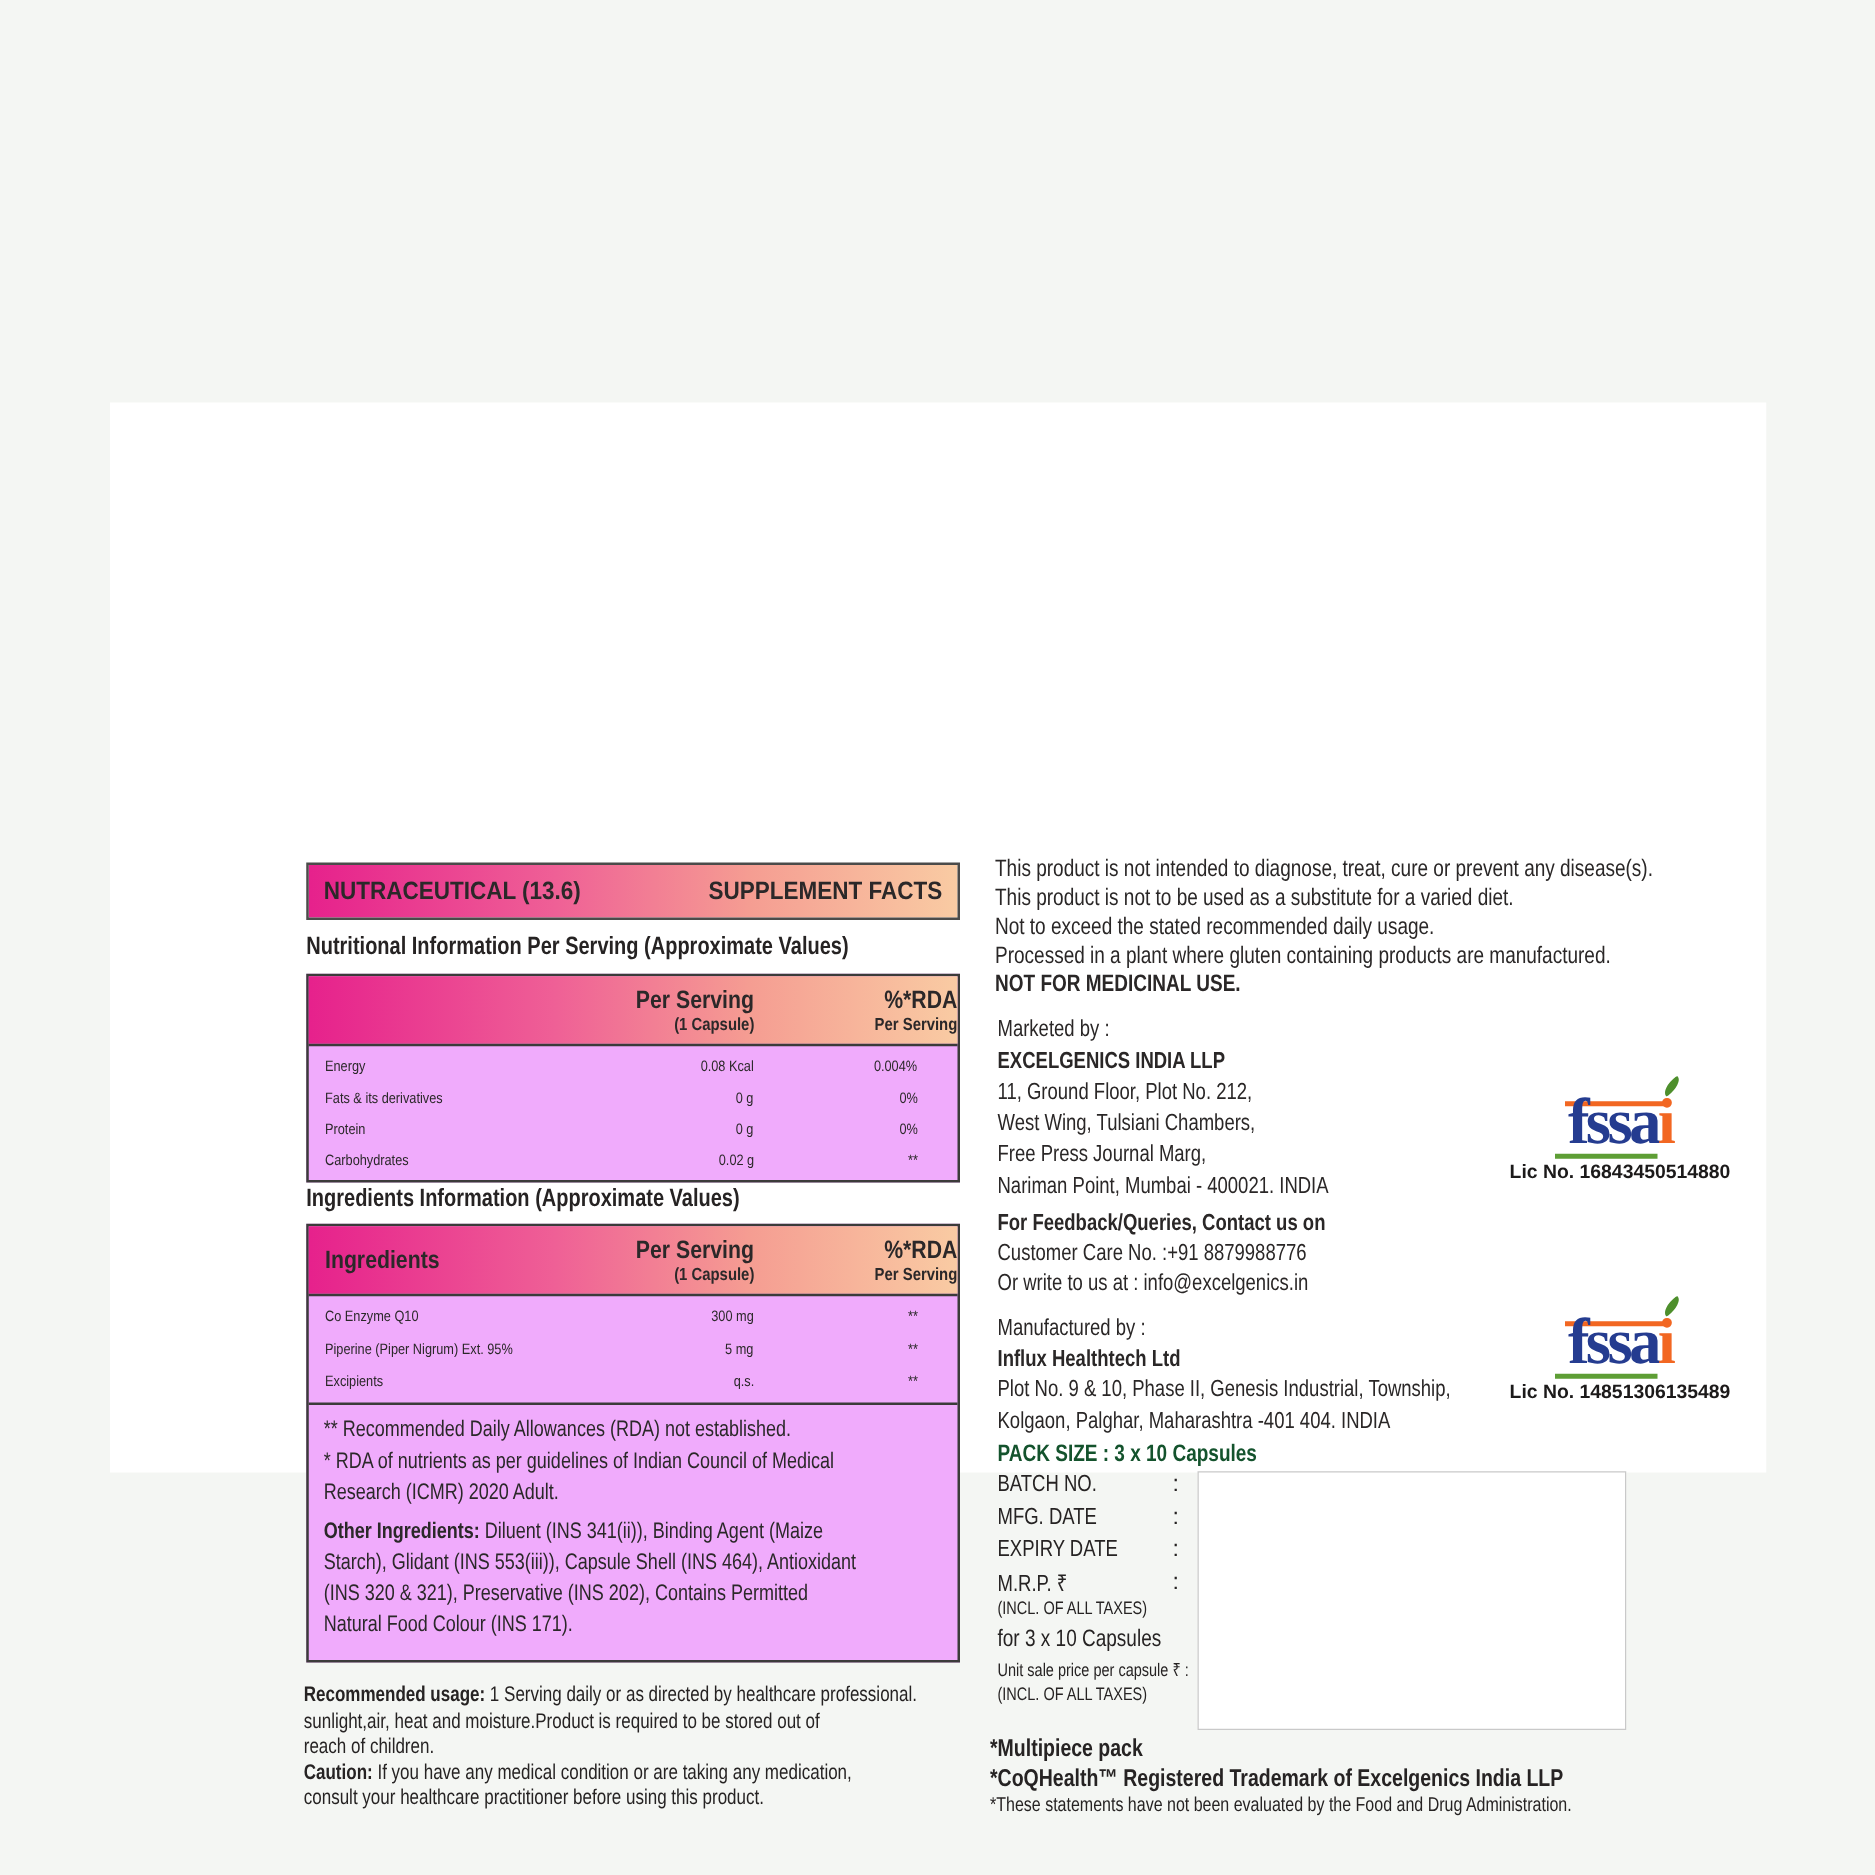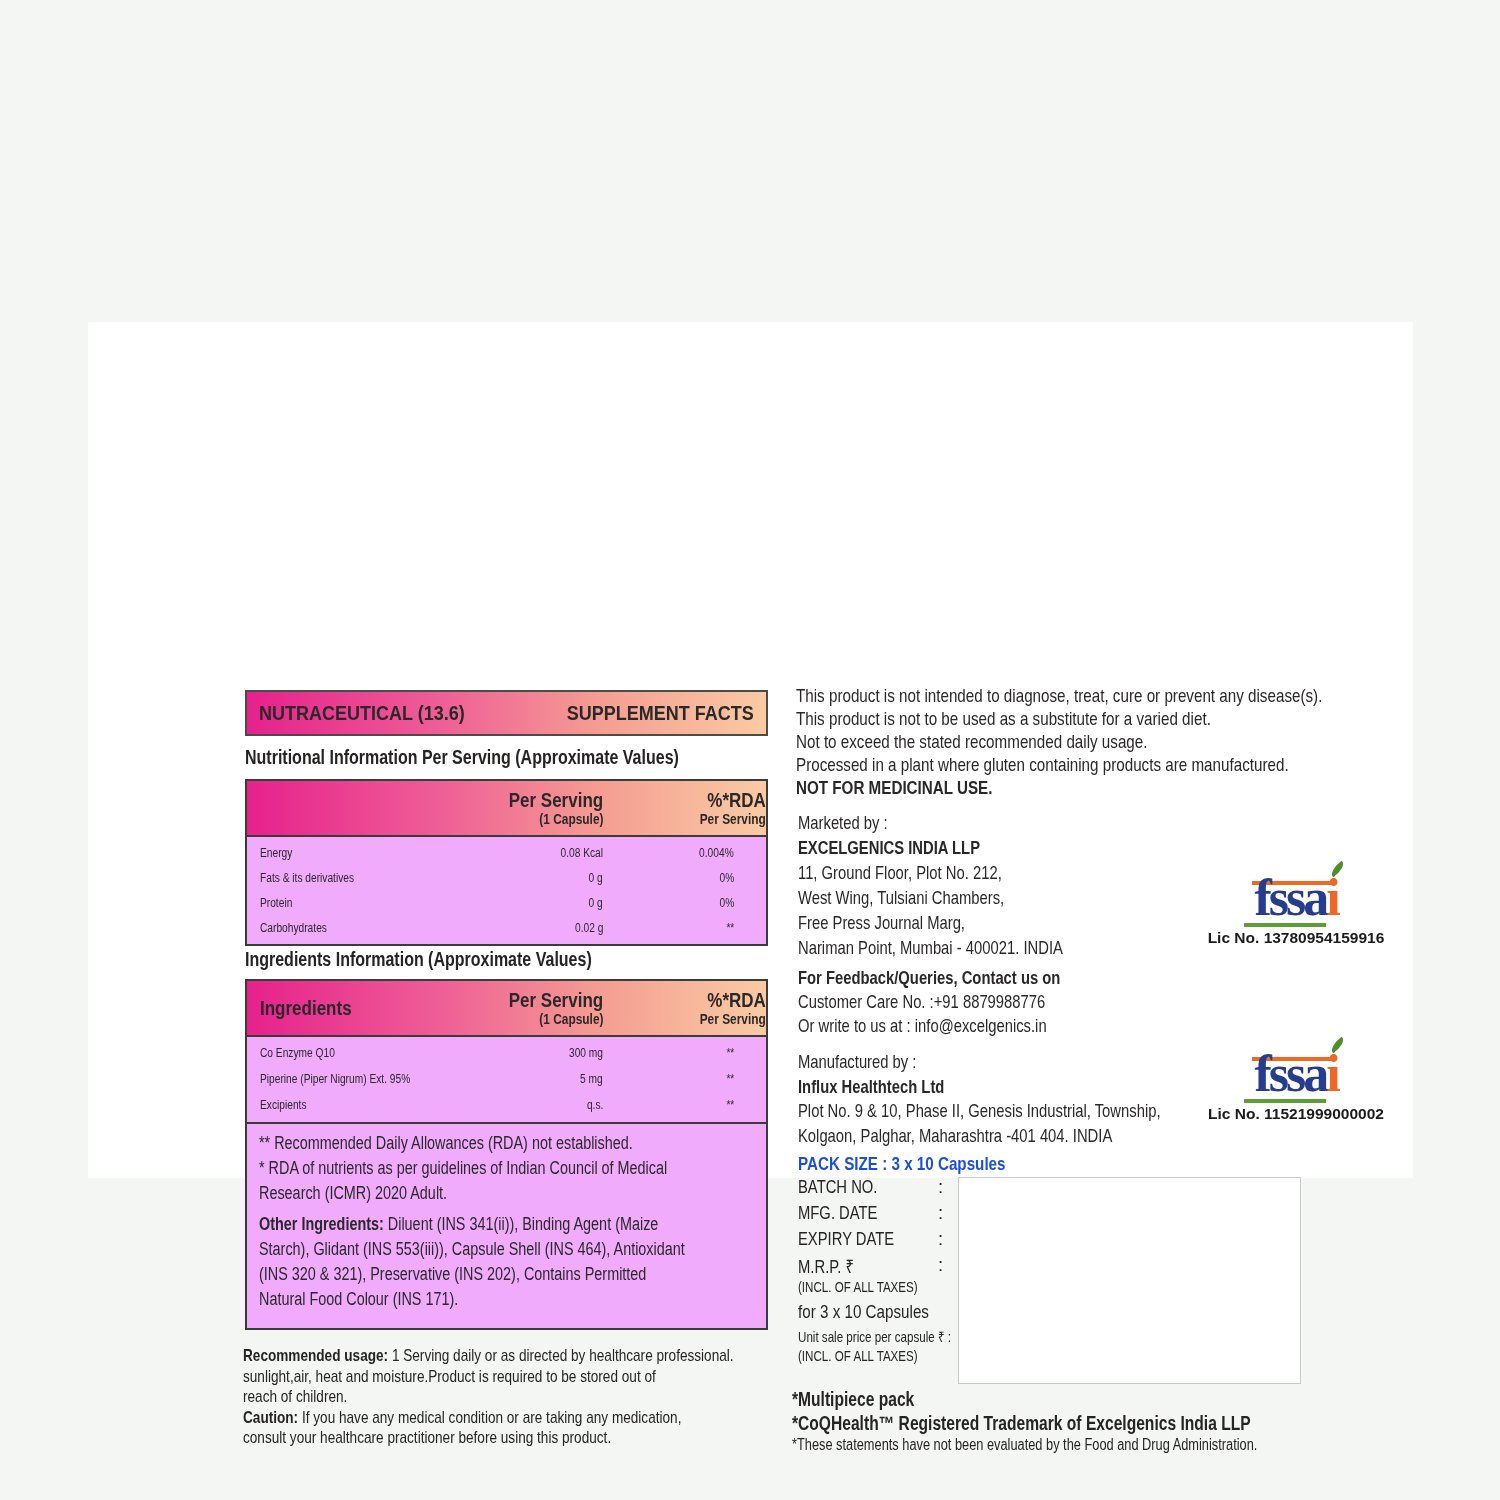--- a/index.html
+++ b/index.html
@@ -67,21 +67,21 @@
 
   
   .usage{left:155px;top:1024px;width:540px;font-size:17px;line-height:20.5px;color:#262323;}
 
   
   .rc{font-size:18.5px;color:#2a2727;}
   .disclaimer{left:708px;top:362px;line-height:23px;font-size:19px;}
   .marketed{left:710px;top:488px;line-height:25px;}
   .feedback{left:710px;top:644px;line-height:24px;}
   .manufactured{left:710px;top:728px;line-height:24.5px;}
-  .packsize{left:710px;top:831px;font-size:19px;font-weight:bold;color:#1d4ed8;}
+  .packsize{left:710px;top:831px;font-size:19px;font-weight:bold;color:#14532d;}
 
   .batch{left:710px;top:852px;font-size:18.5px;color:#262323;}
   .batch-row{display:grid;grid-template-columns:140px 20px;height:26px;align-items:center;}
   .batch-small{font-size:14.5px;line-height:19px;}
   .batch-mid{font-size:19px;line-height:24px;margin-top:3px;}
   .fill-box{left:870px;top:855px;width:343px;height:207px;border:1px solid #c9c9c9;box-sizing:border-box;background:#fff;}
 
   .footer1{left:704px;top:1066px;font-size:19.5px;font-weight:bold;color:#262323;}
   .footer2{left:704px;top:1090px;font-size:19.5px;font-weight:bold;color:#262323;}
   .footer3{left:704px;top:1114px;font-size:16px;color:#262323;}
@@ -268,31 +268,31 @@
 
   <div class="abs fill-box"></div>
 
   <div class="abs fssai fssai1">
     <div class="fssai-mark">
       <span class="fssai-topbar"></span>
       <span class="fssai-word"><span>fssa</span><span class="wi">i</span></span>
       <span class="fssai-leaf"></span>
       <span class="fssai-underline"></span>
     </div>
-    <div class="fssai-lic">Lic No. 13780954159916</div>
+    <div class="fssai-lic">Lic No. 16843450514880</div>
   </div>
 
   <div class="abs fssai fssai2">
     <div class="fssai-mark">
       <span class="fssai-topbar"></span>
       <span class="fssai-word"><span>fssa</span><span class="wi">i</span></span>
       <span class="fssai-leaf"></span>
       <span class="fssai-underline"></span>
     </div>
-    <div class="fssai-lic">Lic No. 11521999000002</div>
+    <div class="fssai-lic">Lic No. 14851306135489</div>
   </div>
 
   <div class="abs footer1">
     <span class="cxl">*Multipiece pack</span>
   </div>
   <div class="abs footer2">
     <span class="cxl">*CoQHealth™ Registered Trademark of Excelgenics India LLP</span>
   </div>
   <div class="abs footer3">
     <span class="cxl">*These statements have not been evaluated by the Food and Drug Administration.</span>

